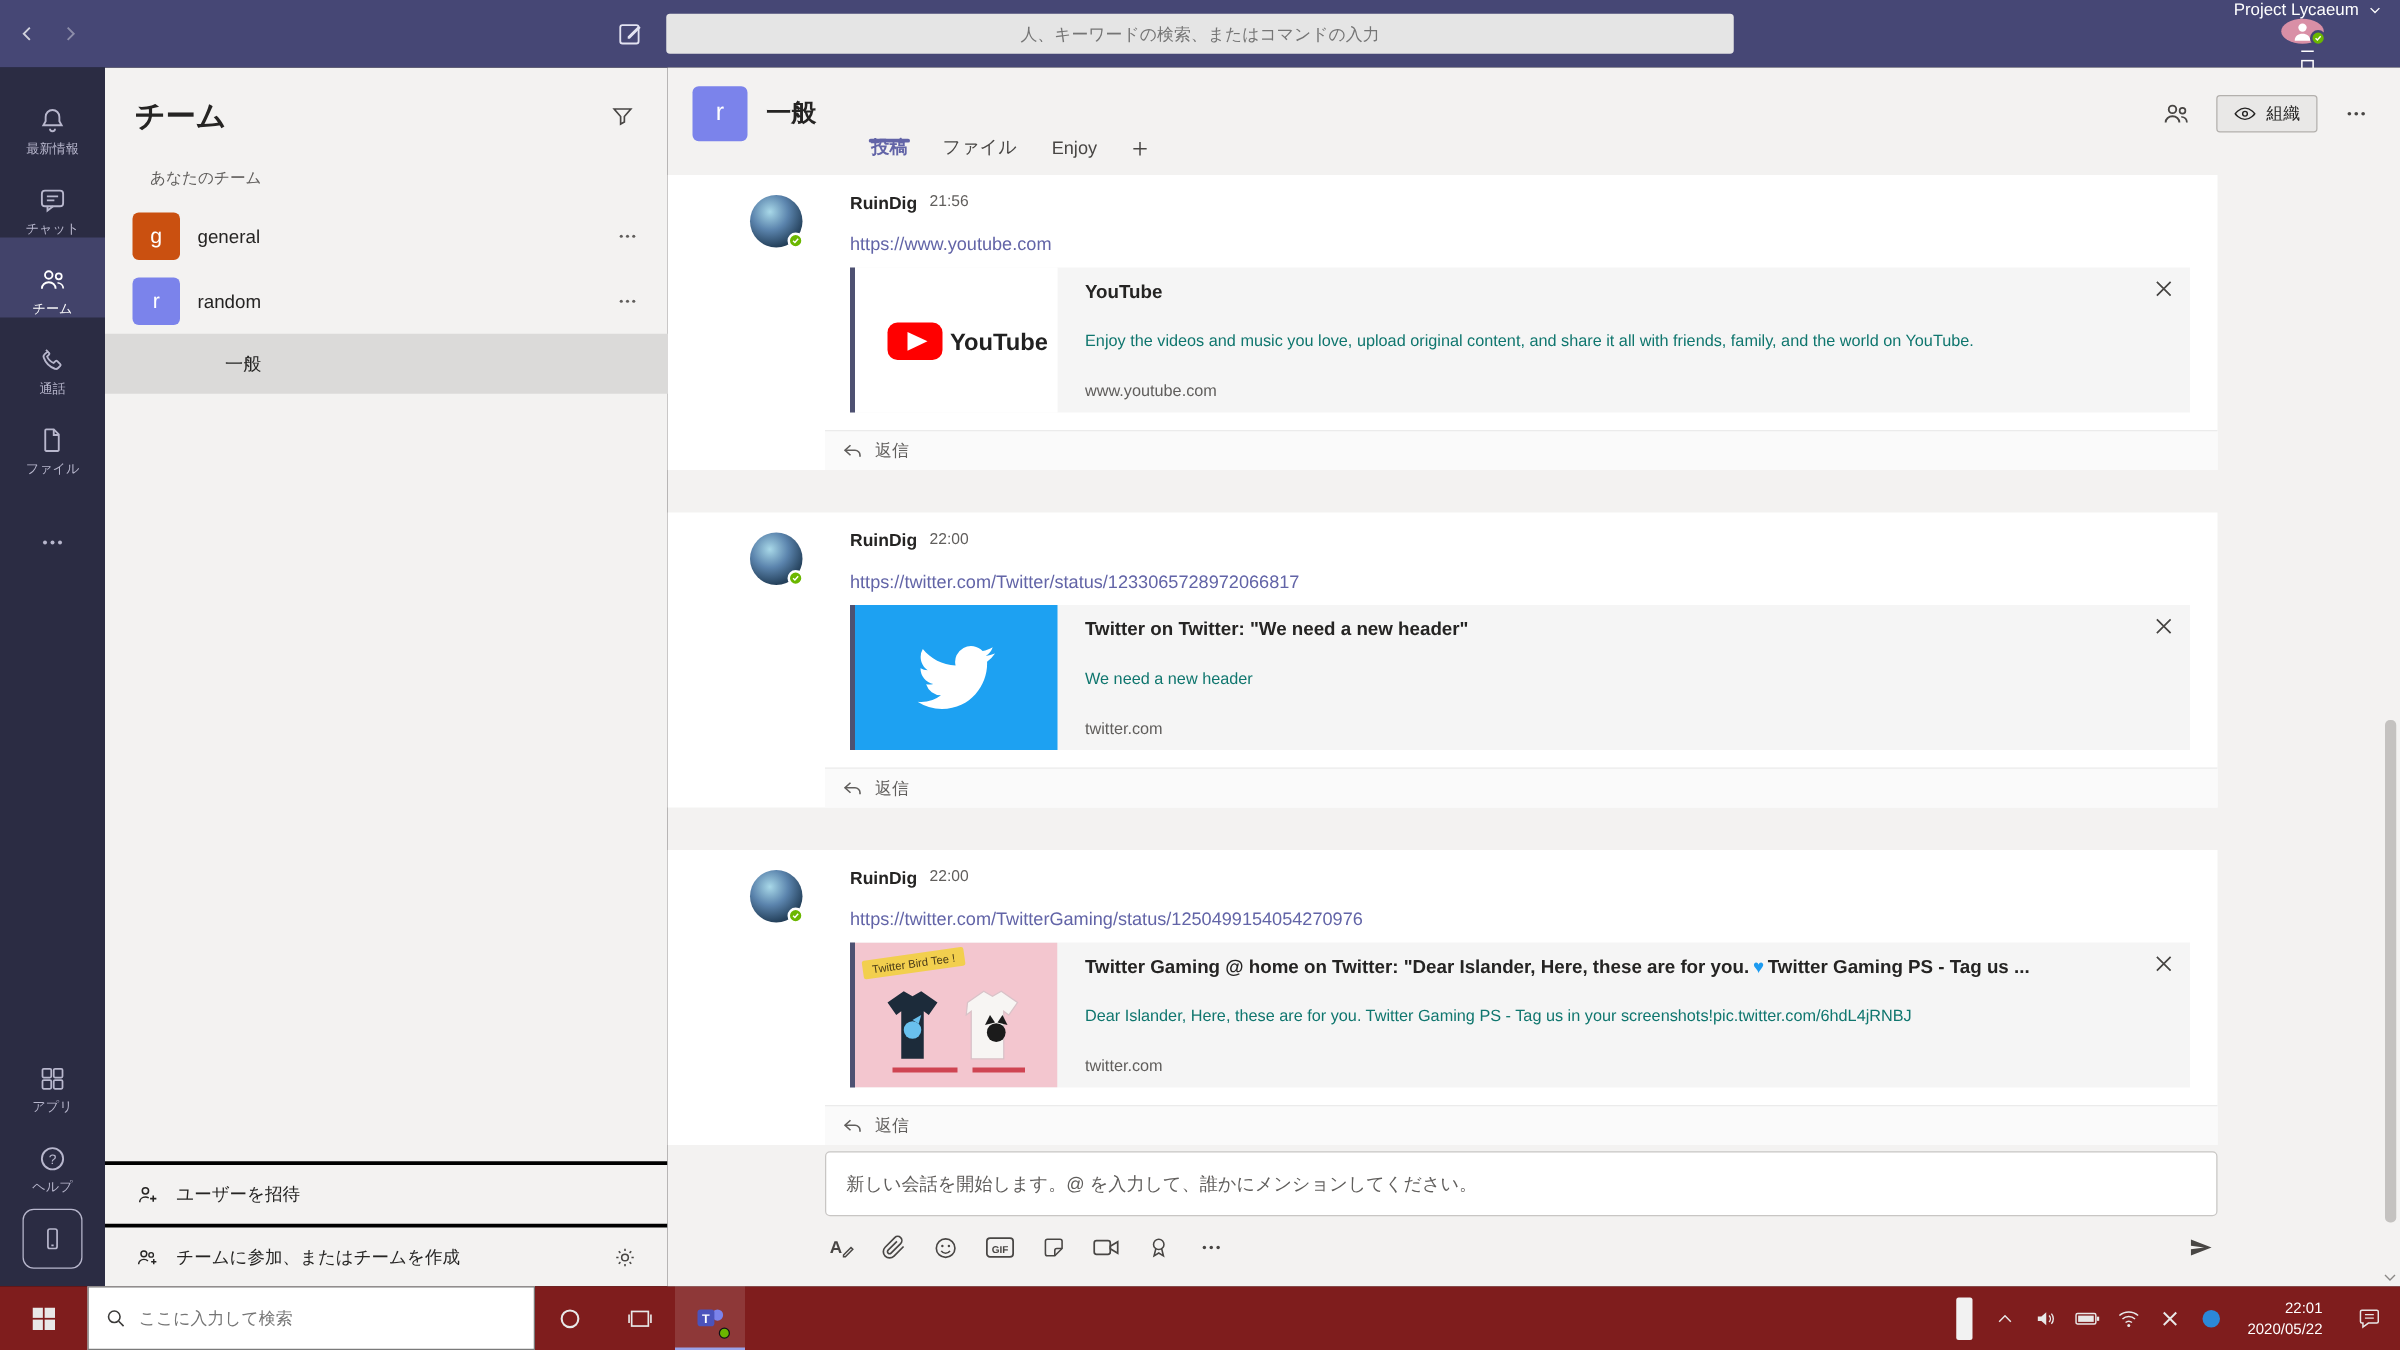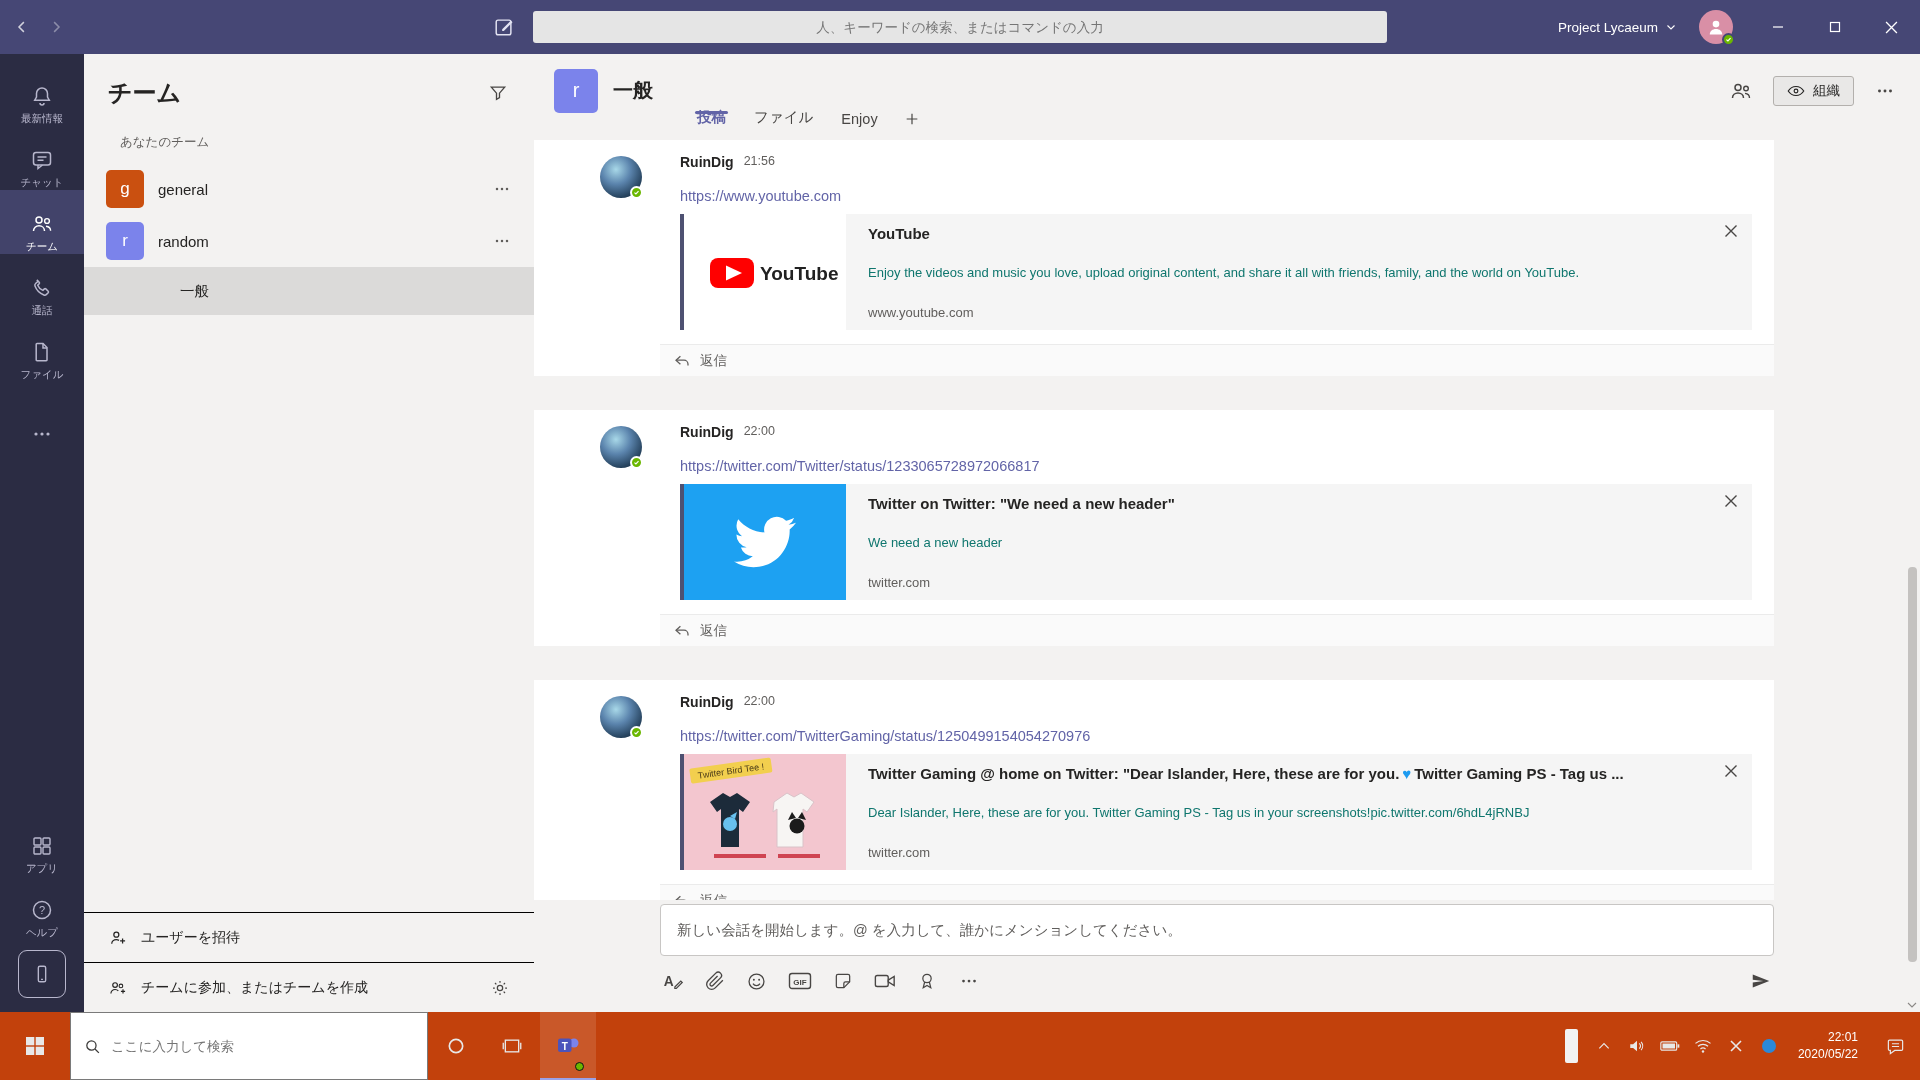--- a/index.html
+++ b/index.html
@@ -9,21 +9,21 @@
   .screen { width:1920px; height:1080px; display:flex; flex-direction:column; }
 
   
   .titlebar { height:54px; background:#464775; position:relative; flex:none; color:#fff; }
   .nav-btn { position:absolute; top:0; height:54px; width:36px; display:grid; place-items:center; color:rgba(255,255,255,.75); cursor:pointer; }
   .nav-back { left:4px; }
   .nav-fwd { left:38px; color:rgba(255,255,255,.38); }
   .compose-btn { position:absolute; left:482px; top:0; height:54px; width:44px; display:grid; place-items:center; color:#e3e3f2; cursor:pointer; }
   .tb-search { position:absolute; left:50%; top:11px; transform:translateX(-50%); width:854px; height:32px; }
   .tb-search input { width:100%; height:100%; border:none; outline:none; background:#e5e5e5; border-radius:3px; text-align:center; font-size:13.5px; color:#3b3a39; font-family:inherit; }
-  .tb-right { position:absolute; right:0; top:0; height:54px; display:flex; align-items:center; }
+  .tb-right { position:absolute; right:0; top:0; height:54px; display:flex; align-items:center;flex-direction:column; }
   .org-switch { display:flex; align-items:center; gap:7px; font-size:13.5px; color:#fff; padding:0 14px; cursor:pointer; }
   .tb-avatar { position:relative; width:34px; height:34px; border-radius:50%; background:#d98fa6; display:grid; place-items:center; margin:0 16px 0 8px; cursor:pointer; }
   .presence { position:absolute; right:-2px; bottom:-2px; width:13px; height:13px; border-radius:50%; background:#6bb700; border:2px solid #464775; display:grid; place-items:center; }
   .presence.on-white { border-color:#fff; }
   .win-btn { width:57px; height:54px; display:grid; place-items:center; color:#fff; cursor:pointer; }
 
   
   .app { flex:1; display:flex; min-height:0; }
 
   
@@ -41,21 +41,21 @@
   .section-label { padding:2px 0 12px 36px; font-size:12.5px; color:#605e5c; }
   .team-row { height:52px; display:flex; align-items:center; gap:14px; padding:0 22px 0 22px; cursor:pointer; }
   .team-avatar { width:38px; height:38px; border-radius:5px; color:#fff; display:grid; place-items:center; font-size:17px; flex:none; }
   .ta-general { background:#ca5010; }
   .ta-random { background:#7b83eb; }
   .team-name { font-size:15px; flex:1; }
   .row-more { color:#605e5c; cursor:pointer; }
   .channel-row { height:48px; display:flex; align-items:center; padding-left:96px; font-size:14.5px; color:#252423; cursor:pointer; }
   .channel-row.active { background:#dbdad9; }
   .side-spacer { flex:1; }
-  .side-bottom-row { height:50px; border-top:1px solid #000000; display:flex; align-items:center; gap:13px; padding:0 24px; font-size:14px; cursor:pointer; color:#252423; }
+  .side-bottom-row { height:50px; border-top:3px solid #000000; display:flex; align-items:center; gap:13px; padding:0 24px; font-size:14px; cursor:pointer; color:#252423; }
   .side-bottom-row .gear { margin-left:auto; color:#484644; }
 
   
   .main { flex:1; min-width:0; display:flex; flex-direction:column; background:#f3f2f1; position:relative; }
   .channel-header { height:73px; display:flex; align-items:center; padding:0 24px 0 20px; flex:none; }
   .ch-avatar { width:44px; height:44px; border-radius:5px; background:#7b83eb; color:#fff; font-size:20px; display:grid; place-items:center; margin-right:15px; }
   .ch-name { font-size:20px; font-weight:700; margin-right:30px; }
   .tabs { display:flex; align-items:flex-end; height:100%; }
   .tab { display:flex; align-items:center; padding:0 14px; font-size:14.5px; color:#484644; position:relative; cursor:pointer; }
   .tab.active { color:#6264a7; font-weight:700; }
@@ -93,21 +93,21 @@
   .compose-toolbar { display:flex; align-items:center; gap:21px; height:50px; color:#484644; padding:0 2px; }
   .ct-icon { cursor:pointer; }
   .send-btn { margin-left:auto; color:#484644; cursor:pointer; }
 
   
   .v-scroll { position:absolute; right:3px; top:84px; bottom:16px; width:9px; }
   .v-thumb { position:absolute; top:50%; height:46%; width:9px; border-radius:4px; background:#c4c2c0; cursor:grab; }
   .v-down { position:absolute; right:2px; bottom:2px; color:#8a8886; cursor:pointer; }
 
   
-  .taskbar { height:68px; background:#c2410c; flex:none; display:flex; align-items:center; color:#fff; }
+  .taskbar { height:51px; background:#7f1d1d; flex:none; display:flex; align-items:center; color:#fff; }
   .tsk-start { width:70px; height:100%; display:grid; place-items:center; cursor:pointer; }
   .tsk-search { width:358px; height:100%; background:#fff; border:1px solid #7a7a7a; display:flex; align-items:center; gap:10px; padding:0 13px; }
   .tsk-search input { flex:1; border:none; outline:none; font-size:13.5px; color:#333; font-family:inherit; background:transparent; }
   .tsk-btn { width:56px; height:100%; display:grid; place-items:center; cursor:pointer; position:relative; }
   .tsk-btn.app-active { background:rgba(255,255,255,.12); box-shadow:inset 0 -2px 0 #9aa2e8; }
   .teams-dot { position:absolute; right:12px; bottom:9px; width:9px; height:9px; border-radius:50%; background:#6bb700; border:1.5px solid #101118; }
   .tsk-flex { flex:1; }
   .tsk-indicator { width:13px; height:34px; background:#f2f2f2; border-radius:2px; margin-right:10px; }
   .tray-icon { width:33px; height:100%; display:grid; place-items:center; cursor:pointer; }
   .tsk-clock { text-align:right; font-size:12px; line-height:1.4; padding:0 12px; cursor:default; }

